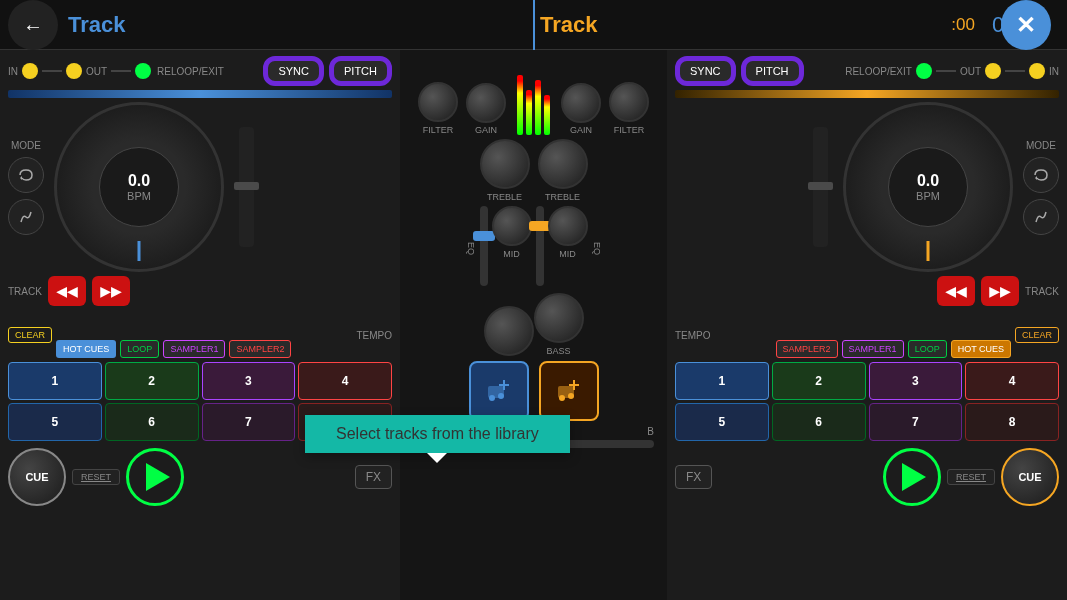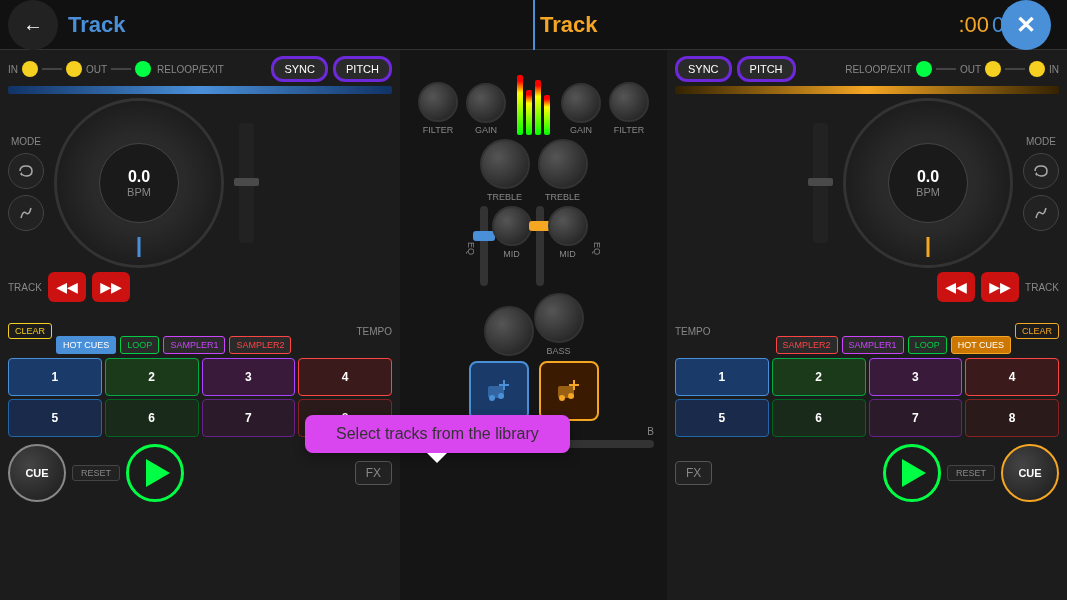--- a/index.html
+++ b/index.html
@@ -296,20 +296,21 @@
       margin-left: 5px;
     }
     .reset-btn {
       padding: 2px 8px;
       background: #222;
       border: 1px solid #444;
       color: #888;
       font-size: 9px;
       border-radius: 3px;
       cursor: pointer;
+      text-decoration: underline;
     }
     .nav-btn {
       width: 38px; height: 38px;
       border-radius: 8px;
       background: #cc1111;
       border: none;
       display: flex; align-items: center; justify-content: center;
       cursor: pointer;
       color: white;
       font-size: 14px;
@@ -381,24 +382,24 @@
       position: absolute;
       top: -3px;
       left: 50%;
       transform: translateX(-50%);
     }
     .cf-label { color: #888; font-size: 10px; }
 
     
     .tooltip {
       position: absolute;
-      background: #d946ef;
+      background: #14b8a6;
       color: #333;
       padding: 10px 31px;
-      border-radius: 8px;
+      border-radius: 0;
       font-size: 16px;
       font-weight: 500;
       z-index: 100;
       box-shadow: 0 4px 12px rgba(0,0,0,0.3);
     }
     .tooltip::after {
       content: '';
       position: absolute;
       bottom: -10px;
       left: 50%;
@@ -428,39 +429,39 @@
     
     .waveform-strip {
       height: 8px;
       background: linear-gradient(to right, #113366, #4a90d9, #113366);
       margin: 2px 8px;
       border-radius: 2px;
     }
     .sync-btn {
       padding: 4px 10px;
       border-radius: 12px;
-      border: 3px solid #6d28d9;
+      border: 5px solid #6d28d9;
       color: white;
       font-size: 11px;
       background: #2a2a2a;
       cursor: pointer;
     }
   </style>
 </head>
 <body>
 
 <div class="top-bar">
   <div class="back-btn">
     <span class="back-arrow">←</span>
   </div>
   <span class="track-label-left">Track</span>
   <span class="time-left">00:00</span>
   <div class="center-line"></div>
   <span class="track-label-right" style="margin-left: 540px; position: absolute;">Track</span>
-  <span class="time-right" style="position: absolute; right: 68px; color: #f5a623; font-size: 22px;">:00</span>
+  <span class="time-right" style="position: absolute; right: 82px; color: #f5a623; font-size: 17px;">:00</span>
   <div class="close-btn" style="position: absolute; right: 8px;">
     <span>✕</span>
   </div>
 </div>
 
 <div class="full-layout">
 
   <div class="deck-left" style="width:400px;">
 
     <div style="display:flex; align-items:center; padding: 6px 8px 2px; gap:4px;">

